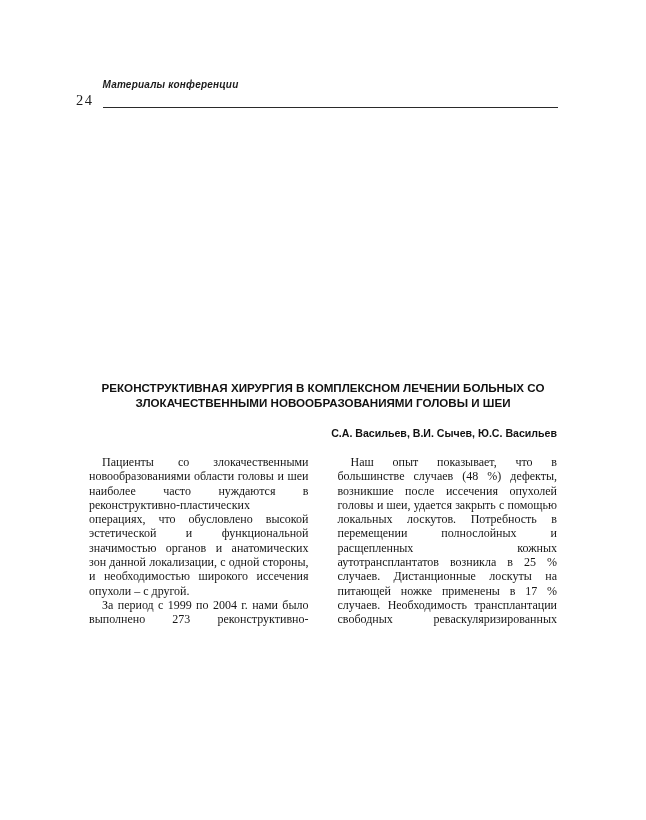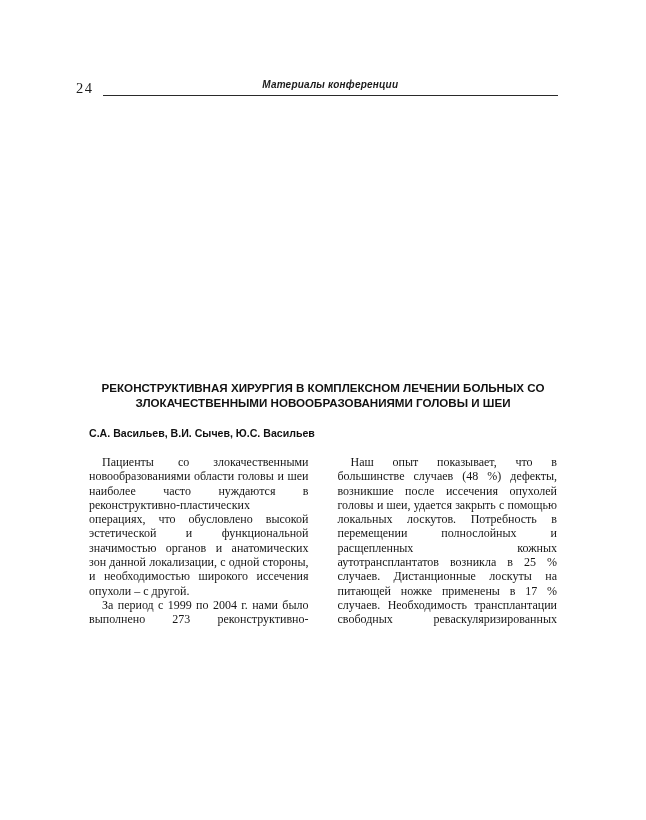--- a/index.html
+++ b/index.html
@@ -28,23 +28,22 @@
   }
   .page-num {
     font-size: 14.5px;
     letter-spacing: 1.5px;
     padding-right: 9px;
     line-height: 1;
     padding-bottom: 1px;
   }
   .head-center {
     flex: 1;
-    text-align: center;
     border-bottom: 1.6px solid #2a2a2a;
-    padding-bottom: 3px;
+    padding-bottom: 15px;
   }
   .head-text {
     font-family: "Liberation Sans", sans-serif;
     font-weight: bold;
     font-style: italic;
     font-size: 10px;
     letter-spacing: 0.2px;
   }
 
   
@@ -60,21 +59,21 @@
     font-weight: bold;
     font-size: 11.6px;
     line-height: 1.3;
     text-align: center;
     color: #111;
   }
   .authors {
     font-family: "Liberation Sans", sans-serif;
     font-weight: bold;
     font-size: 10.6px;
-    text-align: left;
+    text-align: right;
     margin-bottom: 16px;
     color: #111;
   }
   .affiliation {
     font-style: italic;
     font-size: 8.8px;
     letter-spacing: 0.2px;
     text-align: center;
     margin-bottom: 20px;
     color: #222;

